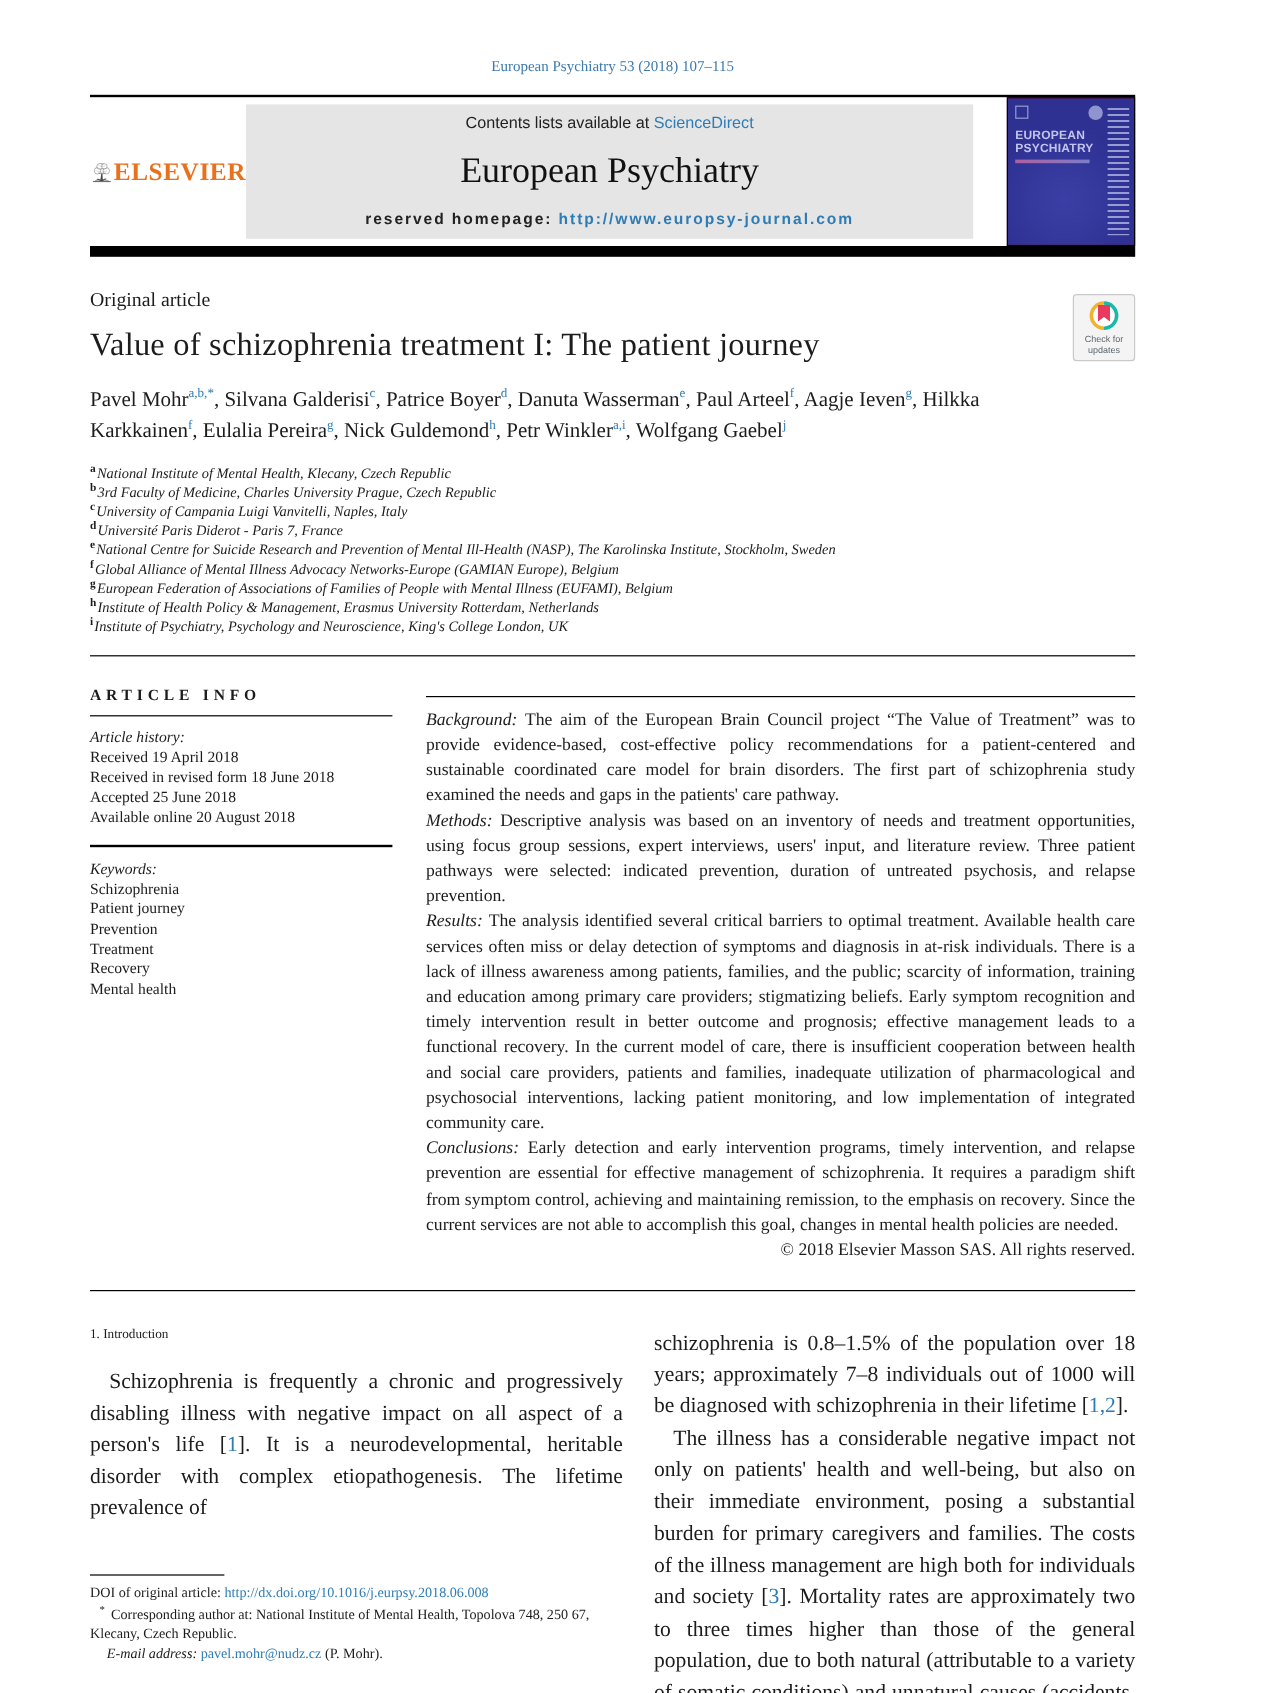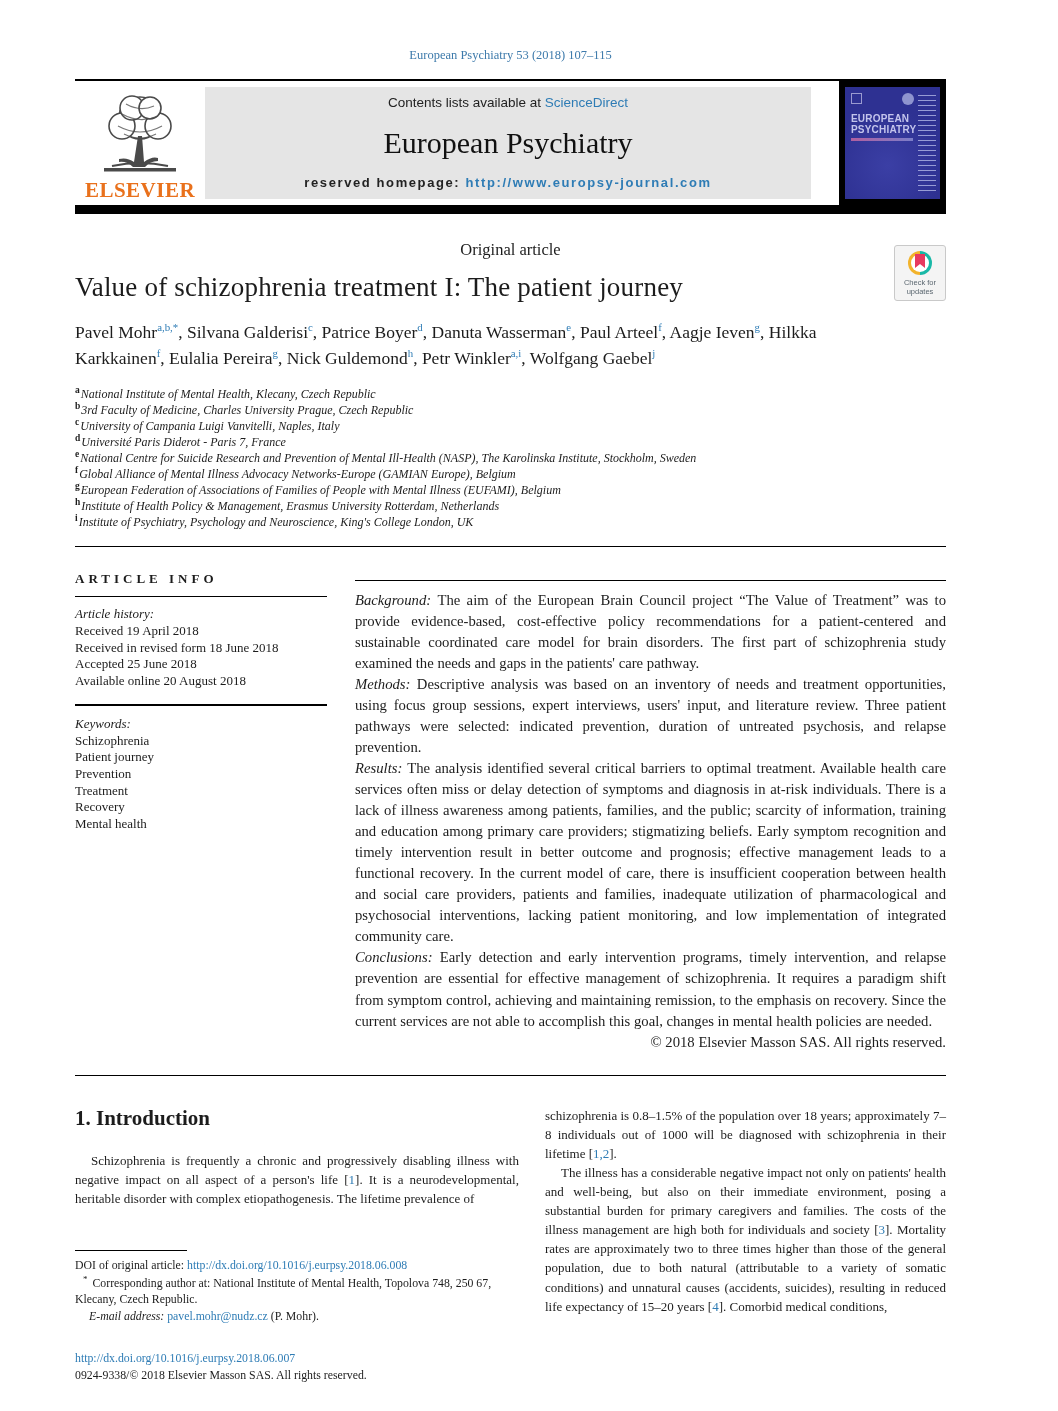--- a/index.html
+++ b/index.html
@@ -13,41 +13,41 @@
   .link { color:#2e7cb5; }
   .it { font-style:italic; }
   sup { font-size:0.62em; line-height:0; }
   sup.link { color:#2e7cb5; }
 
   
   .citation { text-align:center; font-size:12.5px; color:#3d7aab; margin-bottom:16px; }
 
   
   .header-block { position:relative; border-top:2px solid #000; border-bottom:9px solid #000; height:135px; display:flex; }
-  .logo-cell { width:130px; display:flex; flex-direction:column; align-items:center; justify-content:flex-end; padding:4px 0 2px 0; }
+  .logo-cell { width:130px; display:flex; align-items:center; justify-content:flex-end; padding:4px 0 2px 0; }
   .logo-tree { width:96px; height:92px; }
   .elsevier-word { font-family:"Liberation Serif", serif; font-size:21px; font-weight:bold; color:#e9711c; letter-spacing:0.5px; margin-top:-2px; }
   .gray-box { flex:1; background:#e5e5e5; margin:6px 28px 6px 0; display:flex; flex-direction:column; justify-content:space-between; padding:8px 10px 9px 10px; }
   .contents-line { text-align:center; font-family:"Liberation Sans", sans-serif; font-size:13.5px; color:#222; }
   .journal-name { text-align:center; font-family:"Liberation Serif", serif; font-size:30px; color:#111; }
   .homepage-line { text-align:center; font-family:"Liberation Sans", sans-serif; font-size:13px; letter-spacing:1.6px; font-weight:600; color:#222; }
   .homepage-line .link { font-weight:600; }
 
   
-  .cover { width:107px; background:#701a75; position:relative; margin:0; border:6px solid #000000; overflow:hidden; }
+  .cover { width:107px; background:#701a75; position:relative; margin:0; border:1px solid #000000; overflow:hidden; }
   .cover-inner { position:absolute; inset:0; background:radial-gradient(circle at 45% 70%, #3b3fa5 0%, #2e3192 60%); }
   .cover-logo-sq { position:absolute; top:6px; left:6px; width:11px; height:11px; border:1px solid #9a9ad0; }
   .cover-circle { position:absolute; top:6px; right:26px; width:12px; height:12px; border-radius:50%; background:#8f94cf; }
   .cover-title { position:absolute; top:27px; left:6px; font-family:"Liberation Sans", sans-serif; font-weight:bold; font-size:10px; line-height:1.05; color:#c3c4ec; letter-spacing:0.2px; }
   .cover-subline { position:absolute; top:51px; left:6px; width:62px; height:3px; background:linear-gradient(90deg,#b05fa0,#7b7ec9); }
   .cover-toc { position:absolute; top:8px; right:4px; width:18px; bottom:8px;
     background:repeating-linear-gradient(#a9aee0 0 1.5px, transparent 1.5px 5px); opacity:.85; }
 
   
-  .kicker { font-size:16.5px; margin-top:26px;text-align:center; }
+  .kicker { font-size:16.5px; margin-top:26px; }
   .title { font-size:27px; font-weight:normal; margin-top:12px; letter-spacing:0.2px; }
   .authors { font-size:17.5px; line-height:1.5; margin-top:16px; width:760px; }
   .affils { margin-top:14px; font-size:12px; line-height:1.34; }
   .affils .aff { font-style:italic; }
   .affils sup { font-style:normal; font-weight:bold; font-size:9.5px; margin-right:1px; }
 
   .checkmark-badge { position:absolute; right:53px; top:245px; width:52px; height:56px; background:#f4f4f4; border:1px solid #c9c9c9; border-radius:3px; display:flex; flex-direction:column; align-items:center; padding-top:5px; }
   .cm-icon { width:24px; height:24px; border-radius:50%; background:conic-gradient(#19b8a7 0 50%, #f2b32c 50% 100%); position:relative; }
   .cm-icon::after { content:""; position:absolute; inset:3px; background:#fff; border-radius:50%; }
   .cm-book { position:absolute; left:7px; top:3px; width:10px; height:14px; background:#e8395f; clip-path:polygon(0 0,100% 0,100% 100%,50% 72%,0 100%); z-index:2; }
@@ -66,22 +66,22 @@
   .mid-rule { border:none; border-top:2px solid #000; margin:14px 0 10px 0; }
   .abs-par { font-size:14.7px; line-height:1.43; text-align:justify; }
   .abs-copyright { font-size:14.7px; text-align:right; margin-top:2px; }
 
   .rule-after-abs { border:none; border-top:1.5px solid #000; margin-top:24px; }
 
   
   .body-row { display:flex; gap:26px; padding-top:30px; }
   .col-left { width:444px; flex:0 0 444px; display:flex; flex-direction:column; }
   .col-right { flex:1; }
-  .h1 { font-size:21px; font-weight:bold; margin-bottom:20px; }
-  .body-par { font-size:13px; line-height:1.47; text-align:justify; }
+  .h1 { font-size:11px; font-weight:normal; margin-bottom:20px; }
+  .body-par { font-size:18px; line-height:1.47; text-align:justify; }
   .body-par.indent { text-indent:16px; }
 
   .footnote-block { margin-top:42px; }
   .fn-rule { width:112px; border:none; border-top:1px solid #000; margin-bottom:6px; }
   .fn { font-size:11.8px; line-height:1.38; }
   .fn .star { vertical-align:super; font-size:9px; margin-right:2px; }
   .fn.email { text-indent:14px; }
   .fn.corr { text-indent:8px; }
 
   .bottom-block { margin-top:26px; font-size:11.8px; line-height:1.45; }

